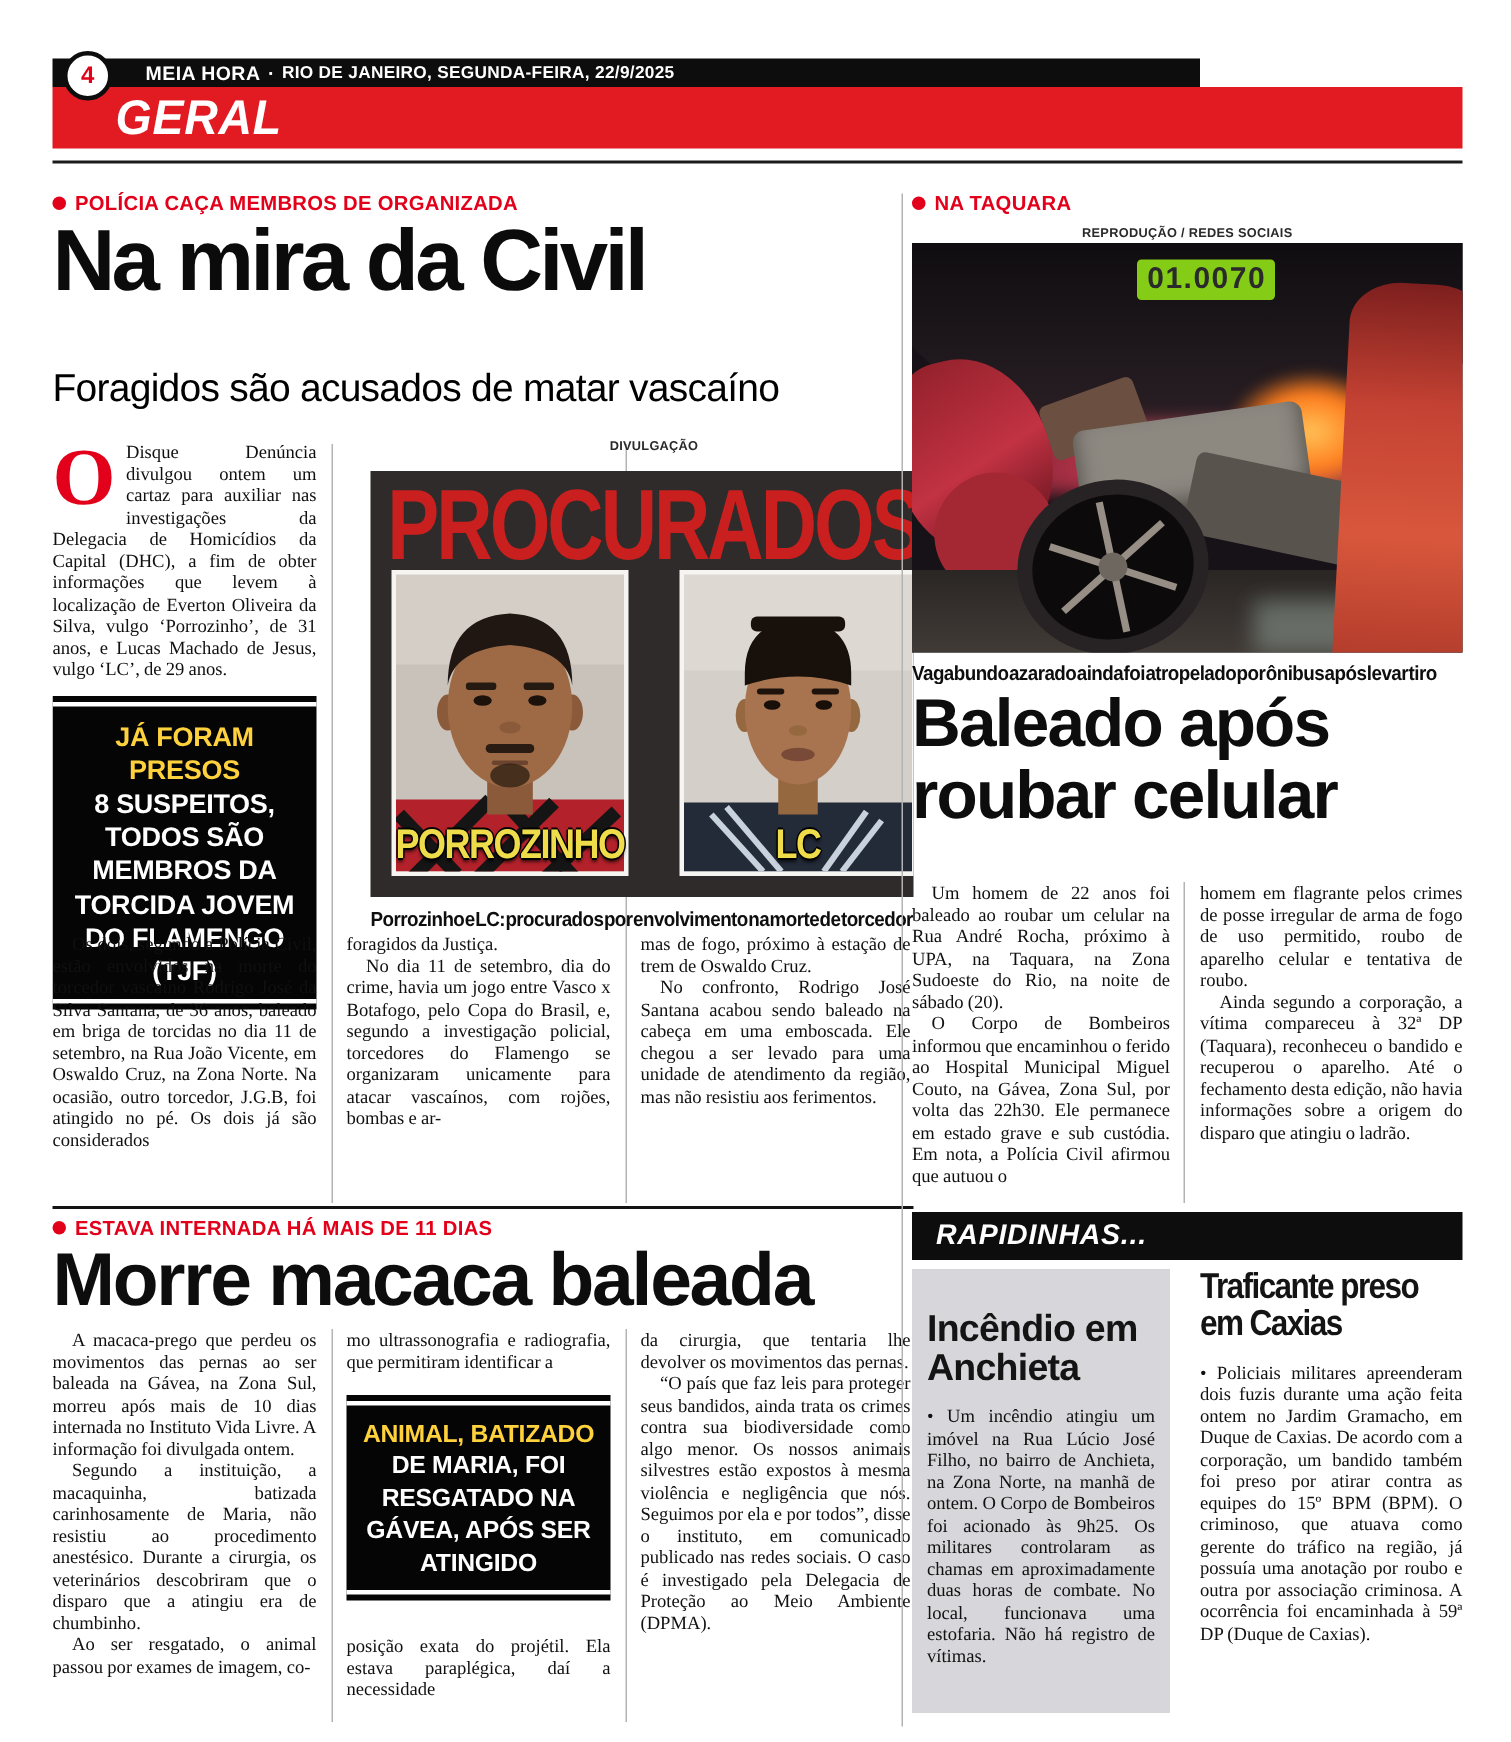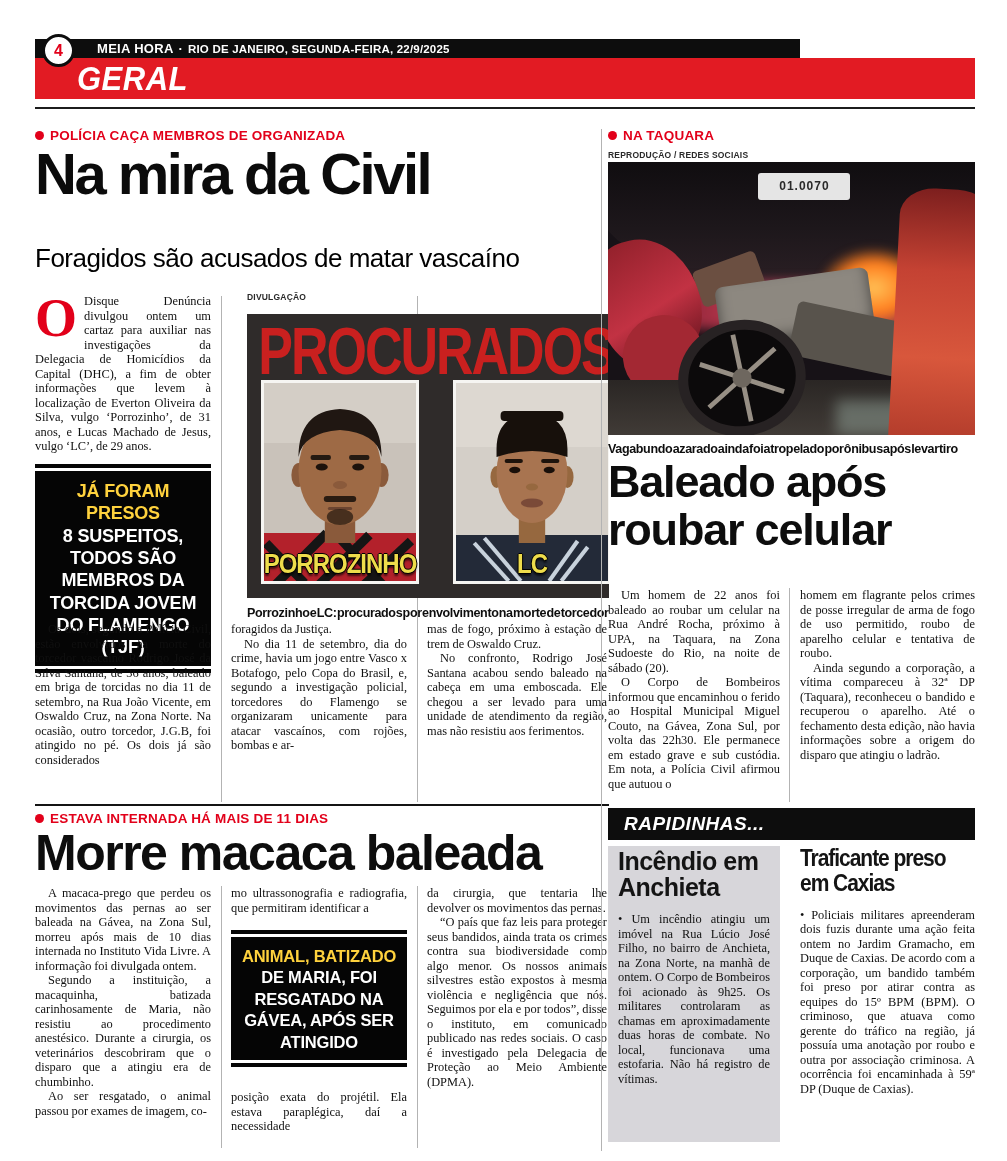--- a/index.html
+++ b/index.html
@@ -22,21 +22,21 @@
   .hairline{left:35px;top:107px;width:940px;height:2px;background:#1c1c1c;}
 
   
   .kicker{font-size:13.5px;font-weight:bold;color:#e2001a;letter-spacing:.2px;white-space:nowrap;}
   .kicker .dot{display:inline-block;width:9px;height:9px;border-radius:50%;background:#e2001a;margin-right:6px;}
   .bodytext{font-family:"Liberation Serif",serif;font-size:12.4px;line-height:1.17;
             text-align:justify;color:#101010;word-spacing:-.3px;}
   .bodytext p{margin:0;}
   .ind{text-indent:13px;}
   .vrule{width:1px;background:#b3b3b3;}
-  .credit{font-size:8.5px;font-weight:bold;color:#2a2a2a;letter-spacing:.2px;text-align:left;}
+  .credit{font-size:8.5px;font-weight:bold;color:#2a2a2a;letter-spacing:.2px;text-align:center;}
   .caption{font-weight:bold;font-size:13.5px;color:#0e0e0e;letter-spacing:-.4px;word-spacing:-3px;
            white-space:nowrap;transform:scaleX(.93);transform-origin:left;}
   .factbox{background:#050505;position:relative;text-align:center;color:#fff;
            padding:16px 6px 14px 6px;box-sizing:border-box;}
   .factbox:before,.factbox:after{content:"";position:absolute;left:0;right:0;height:3px;background:#fff;}
   .factbox:before{top:4px;} .factbox:after{bottom:4px;}
   .fb-hl{color:#ffd23d;font-weight:bold;}
   .fb-tx{color:#fff;font-weight:bold;}
 
   
@@ -57,22 +57,22 @@
            color:#eedc4b;letter-spacing:-1px;transform:scaleY(1.15);
            text-shadow:-1px 0 #000,1px 0 #000,0 -1px #000,0 1px #000,0 2px 2px rgba(0,0,0,.65);}
   .divider-left{left:35px;top:804px;width:574px;height:2px;background:#141414;}
 
   
   .main-vrule{left:601px;top:129px;width:1px;height:1022px;background:#b3b3b3;}
   .photo{left:608px;top:162px;width:367px;height:273px;background:#171217;overflow:hidden;}
   .photo *{position:absolute;}
   .bus{left:-5%;right:-5%;top:-12%;height:56%;background:linear-gradient(180deg,#09080a 0%,#1d171b 65%,#2a1f24 100%);
        border-radius:0 0 45% 40%/0 0 70px 95px;}
-  .plate{left:41%;top:4%;width:92px;height:27px;background:#e5e5e5;border-radius:3px;color:#2a2a2a;
-         font-weight:bold;font-size:12px;text-align:center;line-height:27px;letter-spacing:1px;}
+  .plate{left:41%;top:4%;width:92px;height:27px;background:#84cc16;border-radius:3px;color:#2a2a2a;
+         font-weight:bold;font-size:20px;text-align:center;line-height:27px;letter-spacing:1px;}
   .glowband{left:-2%;right:-2%;top:44%;height:17%;filter:blur(6px);
          background:linear-gradient(90deg,rgba(110,20,40,.55),#a93045 30%,#d85570 55%,rgba(120,25,45,.5));}
   .fireglow{left:52%;top:26%;width:150px;height:110px;filter:blur(4px);
          background:radial-gradient(closest-side,#ffc257,#ff7d1e 45%,rgba(255,120,30,0) 75%);}
   .wreck1{left:30%;top:42%;width:42%;height:24%;background:#8d8880;transform:rotate(-8deg);border-radius:8px;
          box-shadow:inset 0 -10px 14px rgba(0,0,0,.5);}
   .wreck2{left:50%;top:55%;width:32%;height:20%;background:#58534c;transform:rotate(12deg);border-radius:6px;}
   .wreck3{left:24%;top:36%;width:18%;height:14%;background:#6b4f41;transform:rotate(-20deg);border-radius:5px;}
   .moto1{left:-3%;top:28%;width:28%;height:48%;transform:rotate(-14deg);border-radius:42% 58% 50% 50%;
          background:linear-gradient(160deg,#8e1f29,#c23243 55%,#570f18);}
@@ -91,21 +91,21 @@
   .mac-headline{left:35px;top:828px;width:574px;font-size:50px;font-weight:bold;color:#0d0d0d;
                 letter-spacing:-1.5px;line-height:1;}
   .mac-cols{left:35px;top:884px;width:574px;height:272px;overflow:hidden;}
   .fb-mac{font-size:16.5px;line-height:1.3;letter-spacing:-.2px;}
 
   
   .rap-bar{left:608px;top:808px;width:367px;height:32px;background:#0d0d0d;}
   .rap-title{color:#fff;font-style:italic;font-weight:bold;font-size:19px;letter-spacing:.5px;
              line-height:32px;margin-left:16px;display:inline-block;}
   .rap-gray{left:608px;top:846px;width:172px;height:296px;background:#d7d6da;
-            padding:2px 10px;box-sizing:border-box;}
+            padding:27px 10px;box-sizing:border-box;}
   .rap-head{font-size:25px;font-weight:bold;color:#141414;letter-spacing:-.5px;line-height:1.04;}
   .rap-head-2{font-size:24px;font-weight:bold;color:#141414;letter-spacing:-1.2px;line-height:1.04;
               width:200px;transform:scaleX(.875);transform-origin:left;}
   .rap-col2{left:800px;top:846px;width:175px;}
   .rap-body{margin-top:12px;}
 </style>
 </head>
 <body>
 
 <div class="page">

